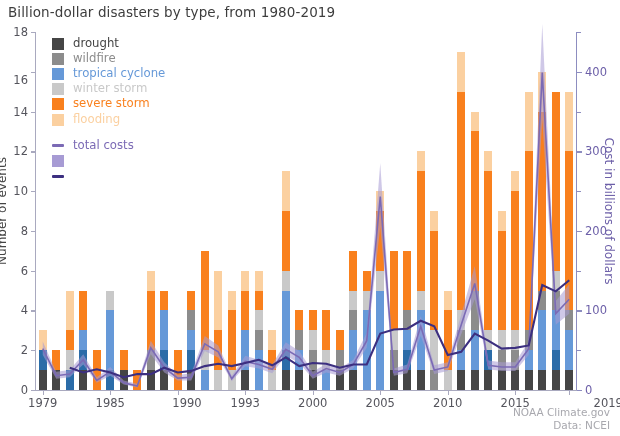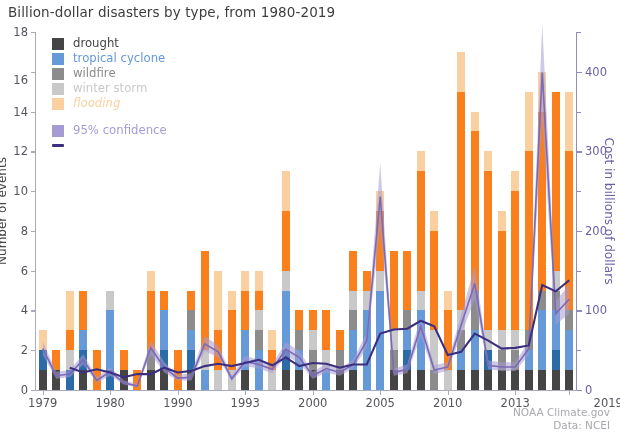--- a/index.html
+++ b/index.html
@@ -362,66 +362,73 @@
         <div class="tick tick-right" style="top: 39.7778px;"></div>
         <div class="yrlab" style="top: 39.7778px;">400</div>
         <div class="tick tick-right minor" style="top: 318.222px;"></div>
         <div class="tick tick-right minor" style="top: 238.667px;"></div>
         <div class="tick tick-right minor" style="top: 159.111px;"></div>
         <div class="tick tick-right minor" style="top: 79.5556px;"></div>
         <div class="tick tick-right minor" style="top: 0px;"></div>
         <div class="tick tick-x" style="left: 6.75px;"></div>
         <div class="xlab" style="left: 6.75px;">1979</div>
         <div class="tick tick-x" style="left: 74.25px;"></div>
-        <div class="xlab" style="left: 74.25px;">1980</div>
+        <div class="xlab" style="left: 74.25px;">1985</div>
         <div class="tick tick-x" style="left: 141.75px;"></div>
-        <div class="xlab" style="left: 142px;">1990</div>
+        <div class="xlab" style="left: 151px;">1990</div>
         <div class="tick tick-x" style="left: 209.25px;"></div>
         <div class="xlab" style="left: 209.25px;">1993</div>
         <div class="tick tick-x" style="left: 276.75px;"></div>
         <div class="xlab" style="left: 276.75px;">2000</div>
         <div class="tick tick-x" style="left: 344.25px;"></div>
         <div class="xlab" style="left: 344.25px;">2005</div>
         <div class="tick tick-x" style="left: 411.75px;"></div>
         <div class="xlab" style="left: 411.75px;">2010</div>
         <div class="tick tick-x" style="left: 479.25px;"></div>
-        <div class="xlab" style="left: 479.25px;">2013</div>
+        <div class="xlab" style="left: 479.25px;">2015</div>
         <div class="tick tick-x" style="left: 533.25px;"></div>
         <div class="xlab" style="left: 533.25px; margin-left: 39px;">2019</div>
       </div>
   </div>
 
   <div class="axis-title-left">Number of events</div>
   <div class="axis-title-right">Cost in billions of dollars</div>
 
   <div id="legend">
       <div class="lg-row">
         <span class="lg-swatch" style="background: rgb(69, 69, 69);"></span>
         <span class="lg-text" style="color: rgb(69, 69, 69);">drought</span>
       </div>
       <div class="lg-row">
+        <span class="lg-swatch" style="background: rgb(140, 140, 140);"></span>
+        <span class="lg-text" style="color: rgb(140, 140, 140);">wildfire</span>
+      </div>
+      <div class="lg-row">
         <span class="lg-swatch" style="background: rgb(102, 153, 216);"></span>
         <span class="lg-text" style="color: rgb(102, 153, 216);">tropical cyclone</span>
       </div>
       <div class="lg-row">
-        <span class="lg-swatch" style="background: rgb(140, 140, 140);"></span>
-        <span class="lg-text" style="color: rgb(140, 140, 140);">wildfire</span>
-      </div>
-      <div class="lg-row">
         <span class="lg-swatch" style="background: rgb(201, 201, 201);"></span>
         <span class="lg-text" style="color: rgb(201, 201, 201);">winter storm</span>
       </div>
       <div class="lg-row">
+        <span class="lg-swatch" style="background: rgb(249, 128, 29);"></span>
+        <span class="lg-text" style="color: rgb(249, 128, 29);">severe storm</span>
+      </div>
+      <div class="lg-row">
         <span class="lg-swatch" style="background: rgb(251, 208, 160);"></span>
-        <span class="lg-text" style="color: rgb(251, 208, 160); font-style: italic;">flooding</span>
+        <span class="lg-text" style="color: rgb(251, 208, 160);">flooding</span>
       </div>
       <div class="lg-gap"></div>
       <div class="lg-row">
+        <span class="lg-line" style="background: rgb(123, 106, 181);"></span>
+        <span class="lg-text" style="color: rgb(123, 106, 181);">total costs</span>
+      </div>
+      <div class="lg-row">
         <span class="lg-swatch" style="background: rgb(167, 155, 212);"></span>
-        <span class="lg-text" style="color: rgb(167, 155, 212);">95% confidence</span>
       </div>
       <div class="lg-row">
         <span class="lg-line" style="background: rgb(60, 47, 128);"></span>
       </div>
     </div>
 
   <div class="credit">
     <div>NOAA Climate.gov</div>
     <div>Data: NCEI</div>
   </div>

